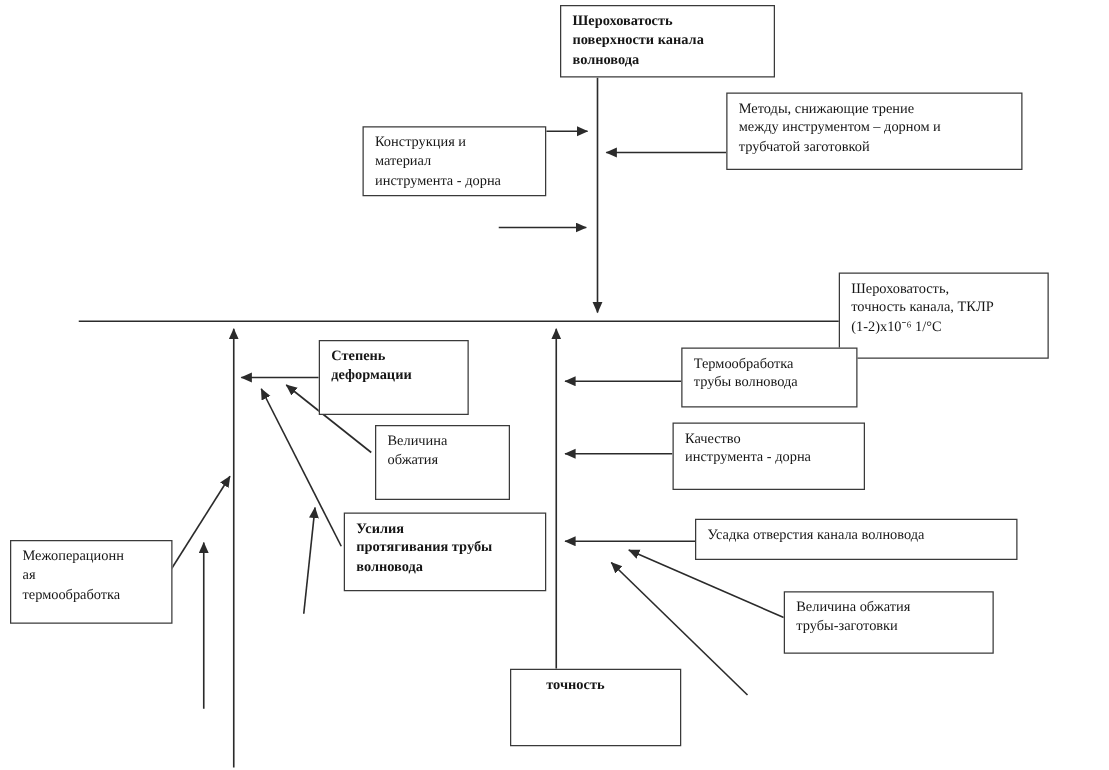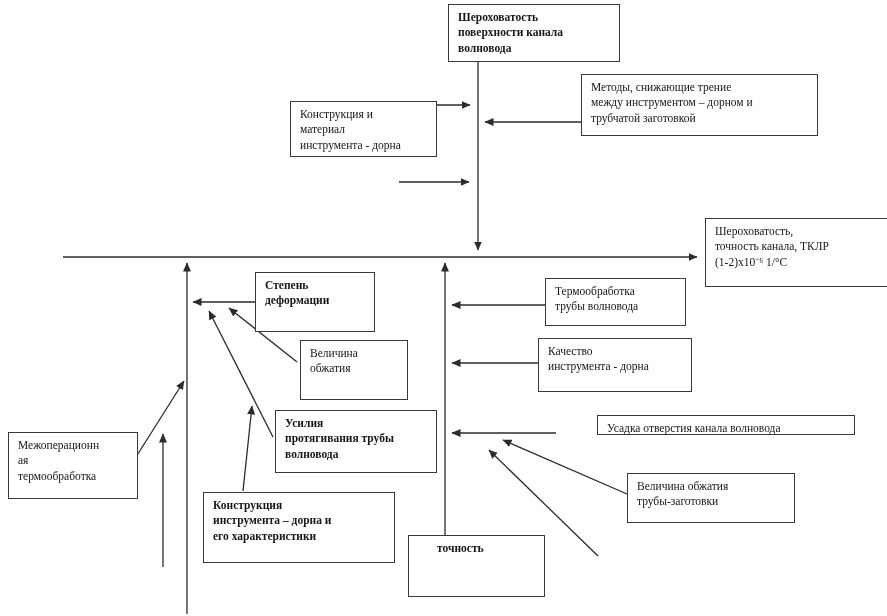--- a/index.html
+++ b/index.html
@@ -13,27 +13,27 @@
     border:1px solid #3a3a3a; background:#ffffff; color:#161616;
     font-size:11.5px; line-height:1.34; padding:5px 6px 3px 9px;
     white-space:pre-line;
   }
   .bold { font-weight:bold; }
 
   .n1  { left:448px; top:4px;   width:172px; height:58px; }
   .n2  { left:290px; top:83px;  width:147px; height:56px;margin-top:18px; }
   .n3  { left:581px; top:74px;  width:237px; height:62px; }
   .n4  { left:152px; top:161px; width:247px; height:57px; }
-  .n5  { left:705px; top:218px; width:183px; height:69px; }
+  .n5  { left:671px; top:218px; width:168px; height:69px; }
   .n6  { left:255px; top:272px; width:120px; height:60px; }
   .n7  { left:545px; top:278px; width:141px; height:48px; }
   .n8  { left:300px; top:340px; width:108px; height:60px; }
   .n9  { left:538px; top:338px; width:154px; height:54px; }
   .n10 { left:275px; top:410px; width:162px; height:63px; }
-  .n11 { left:556px; top:415px; width:258px; height:20px;margin-left:41px; }
+  .n11 { left:556px; top:415px; width:258px; height:33px; }
   .n12 { left:8px;   top:432px; width:130px; height:67px; }
   .n13 { left:203px; top:492px; width:192px; height:71px; }
   .n14 { left:627px; top:473px; width:168px; height:50px; }
   .n15 { left:408px; top:535px; width:137px; height:62px;padding-left:28px; }
   .n16 { left:566px; top:556px; width:136px; height:45px; }
   .n17 { left:32px;  top:533px; width:126px; height:36px; padding-top:8px; }
 </style>
 </head>
 <body>
 
@@ -94,20 +94,17 @@
 обжатия</div>
   <div class="box n9">Качество
 инструмента - дорна</div>
   <div class="box n10 bold">Усилия
 протягивания  трубы
 волновода</div>
   <div class="box n11">Усадка отверстия канала волновода</div>
   <div class="box n12">Межоперационн
 ая
 термообработка</div>
-  <div class="box n13 bold">Конструкция
-инструмента  – дорна и
-его характеристики</div>
   <div class="box n14">Величина обжатия
 трубы-заготовки</div>
   <div class="box n15 bold">точность</div>
 
 </div>
 
 </body></html>

